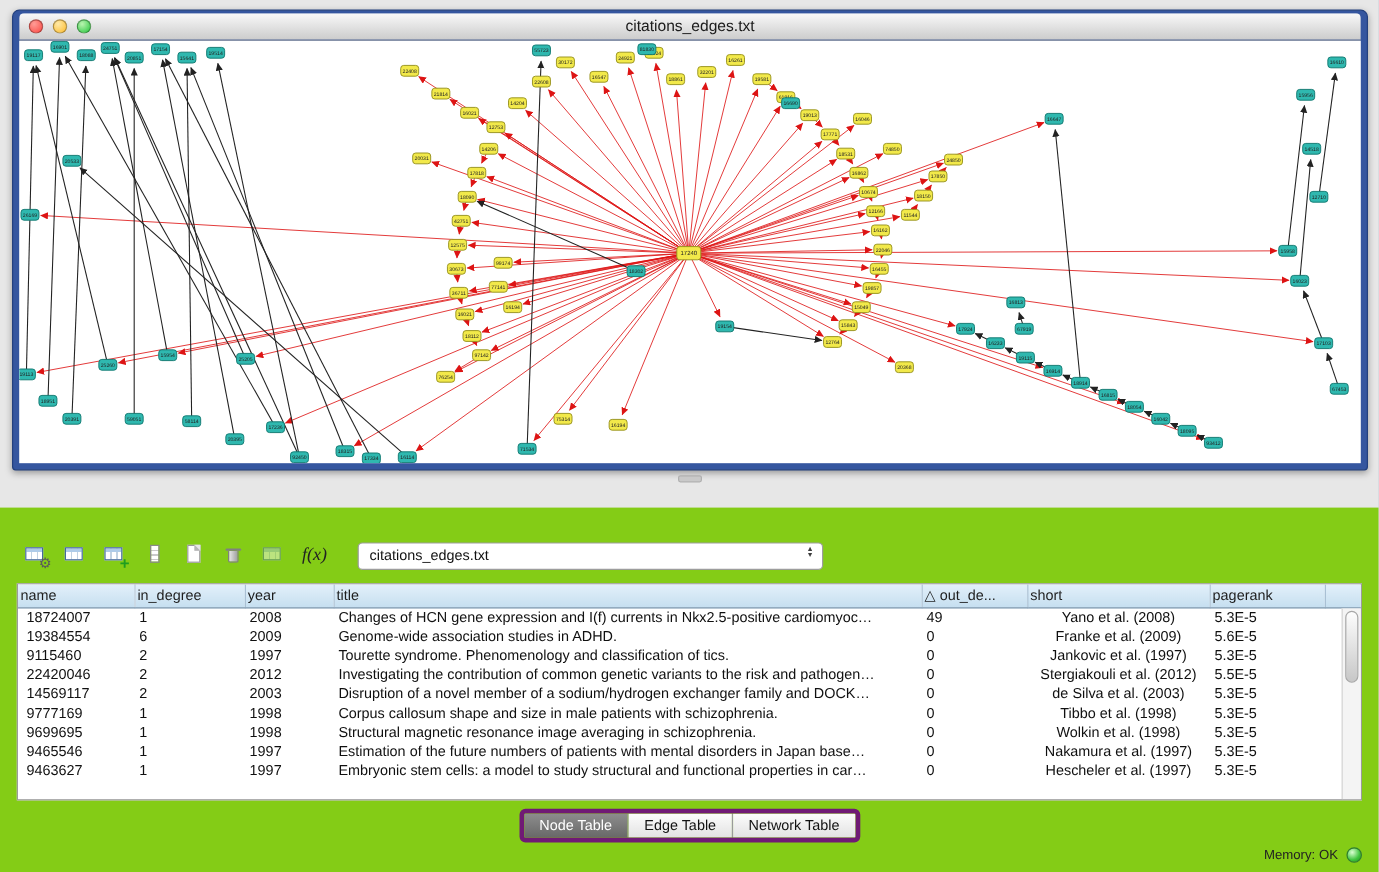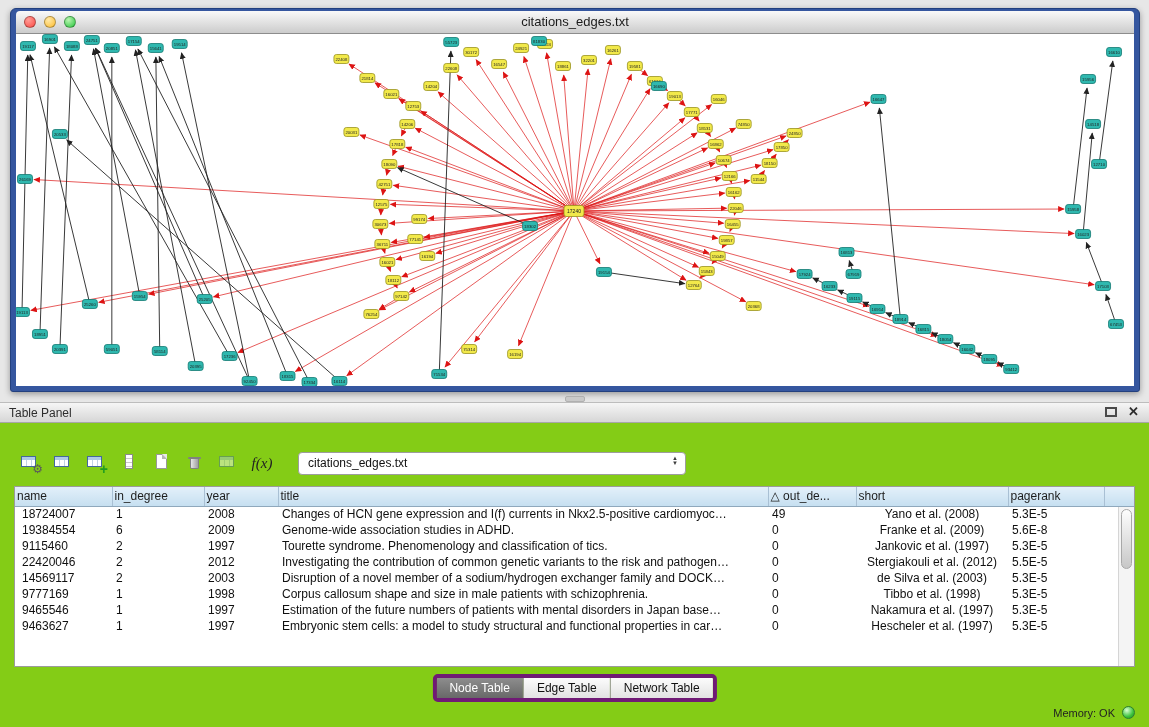--- a/index.html
+++ b/index.html
@@ -448,25 +448,20 @@
           <rect x="1077.5" y="125.5" width="15" height="9" rx="2.5" fill="#2fb8af" stroke="#127a72" stroke-width="0.8"></rect>
           <text x="1085" y="131.6" text-anchor="middle" font-size="4.3" fill="#222">12710</text>
         </svg>
     </div>
   </div>
 
   <div id="splitter">
     <div class="grip"></div>
   </div>
 
-  <div id="panel-header">
-    <span class="ttl">Table Panel</span>
-    <button class="float-btn"></button>
-    <button class="close-btn">✕</button>
-  </div>
 
   <div id="panel-body">
 
     <div id="toolbar">
       <span id="toolbar-icons" style="display:flex;align-items:center;">
           <button class="tool-btn"><span class="ic ic-table-gear"></span></button>
           <button class="tool-btn"><span class="ic ic-table-cols"></span></button>
           <button class="tool-btn"><span class="ic ic-table-plus"></span></button>
           <button class="tool-btn"><span class="ic ic-rows"></span></button>
           <button class="tool-btn"><span class="ic ic-doc"></span></button>
@@ -505,21 +500,21 @@
               <td class="c6">5.3E-5</td>
               <td class="filler"></td>
             </tr>
             <tr>
               <td class="c0">19384554</td>
               <td class="c1">6</td>
               <td class="c2">2009</td>
               <td class="c3">Genome-wide association studies in ADHD.</td>
               <td class="c4">0</td>
               <td class="c5">Franke et al. (2009)</td>
-              <td class="c6">5.6E-8</td>
+              <td class="c6">5.6E-5</td>
               <td class="filler"></td>
             </tr>
             <tr>
               <td class="c0">9115460</td>
               <td class="c1">2</td>
               <td class="c2">1997</td>
               <td class="c3">Tourette syndrome. Phenomenology and classification of tics.</td>
               <td class="c4">0</td>
               <td class="c5">Jankovic et al. (1997)</td>
               <td class="c6">5.3E-5</td>
@@ -545,20 +540,30 @@
               <td class="c6">5.3E-5</td>
               <td class="filler"></td>
             </tr>
             <tr>
               <td class="c0">9777169</td>
               <td class="c1">1</td>
               <td class="c2">1998</td>
               <td class="c3">Corpus callosum shape and size in male patients with schizophrenia.</td>
               <td class="c4">0</td>
               <td class="c5">Tibbo et al. (1998)</td>
+              <td class="c6">5.3E-5</td>
+              <td class="filler"></td>
+            </tr>
+            <tr>
+              <td class="c0">9699695</td>
+              <td class="c1">1</td>
+              <td class="c2">1998</td>
+              <td class="c3">Structural magnetic resonance image averaging in schizophrenia.</td>
+              <td class="c4">0</td>
+              <td class="c5">Wolkin et al. (1998)</td>
               <td class="c6">5.3E-5</td>
               <td class="filler"></td>
             </tr>
             <tr>
               <td class="c0">9465546</td>
               <td class="c1">1</td>
               <td class="c2">1997</td>
               <td class="c3">Estimation of the future numbers of patients with mental disorders in Japan base…</td>
               <td class="c4">0</td>
               <td class="c5">Nakamura et al. (1997)</td>

